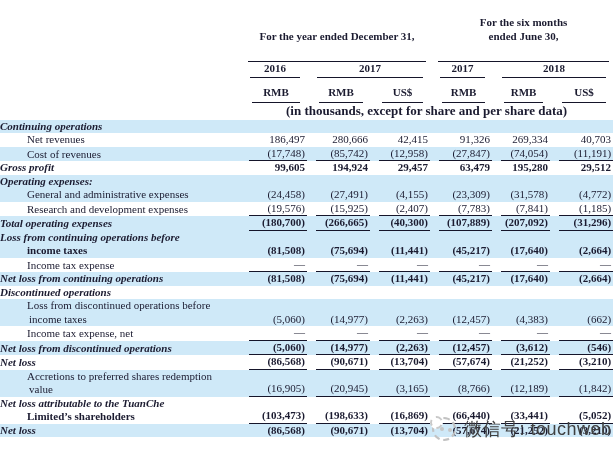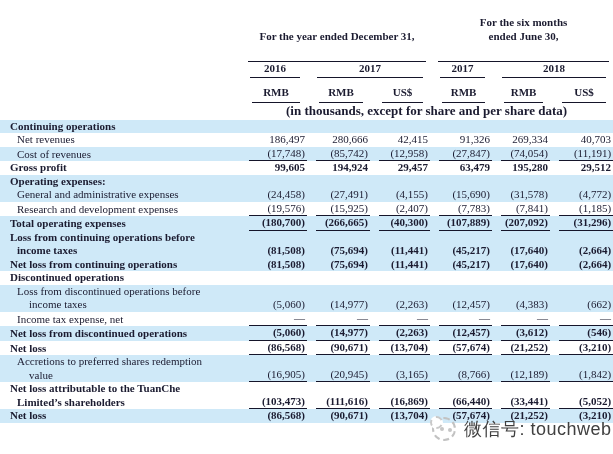--- a/index.html
+++ b/index.html
@@ -14,22 +14,22 @@
   .hline { border-bottom: 1px solid #15152a; }
   .spanner { margin: 16px 4px 0 8px; padding-bottom: 18px; }
   .yr   { margin: 0 7px 8px 10px; padding-bottom: 1px; }
   .cur  { margin: 0 7px 0 12px; padding-bottom: 3px; }
   .note { text-align: center; font-weight: bold; font-size: 13px; padding: 1px 0 2px 0; }
 
   
   tr.shaded { background: #cfe9f8; }
   tr.bold { font-weight: bold; }
   td.lbl { text-align: left; }
-  .ind0 { padding-left: 10px; }
-  .ind1 { padding-left: 17px; }
+  .ind0 { padding-left: 0; font-style: italic; }
+  .ind1 { padding-left: 27px; }
   .ind2 { padding-left: 29px; }
   td.num { text-align: right; }
   .nw { margin-left: 9px; padding-right: 2px; min-height: 13.5px; }
   tr.rule .nw { border-bottom: 1px solid #15152a; font-family: Liberation Serif, serif; }
 
   
   .wm { position: absolute; left: 432px; top: 417px; display: flex; align-items: center;
         color: #404040; font-family: "Liberation Sans", sans-serif; }
   .wm-logo { width: 24px; height: 24px; border: 2px dashed #c2c2c2; border-radius: 50%;
              position: relative; margin-right: 8px; }
@@ -229,21 +229,21 @@
         <td class="num">
           <div class="nw">(24,458)</div>
         </td>
         <td class="num">
           <div class="nw">(27,491)</div>
         </td>
         <td class="num">
           <div class="nw">(4,155)</div>
         </td>
         <td class="num">
-          <div class="nw">(15,690)</div>
+          <div class="nw">(23,309)</div>
         </td>
         <td class="num">
           <div class="nw">(31,578)</div>
         </td>
         <td class="num">
           <div class="nw">(4,772)</div>
         </td>
       </tr>
       <tr class="rule">
         <td class="lbl">
@@ -308,20 +308,43 @@
         <td class="num">
           <div class="nw">(45,217)</div>
         </td>
         <td class="num">
           <div class="nw">(17,640)</div>
         </td>
         <td class="num">
           <div class="nw">(2,664)</div>
         </td>
       </tr>
+      <tr class="rule">
+        <td class="lbl">
+          <div class="ind1">Income tax expense</div>
+        </td>
+        <td class="num">
+          <div class="nw">—</div>
+        </td>
+        <td class="num">
+          <div class="nw">—</div>
+        </td>
+        <td class="num">
+          <div class="nw">—</div>
+        </td>
+        <td class="num">
+          <div class="nw">—</div>
+        </td>
+        <td class="num">
+          <div class="nw">—</div>
+        </td>
+        <td class="num">
+          <div class="nw">—</div>
+        </td>
+      </tr>
       <tr class="bold shaded ">
         <td class="lbl">
           <div class="ind0">Net loss from continuing operations</div>
         </td>
         <td class="num">
           <div class="nw">(81,508)</div>
         </td>
         <td class="num">
           <div class="nw">(75,694)</div>
         </td>
@@ -480,21 +503,21 @@
       </tr>
       <tr class="bold rule">
         <td class="lbl">
           <div class="ind0">Net loss attributable to the TuanChe</div>
           <div class="ind1">Limited’s shareholders</div>
         </td>
         <td class="num">
           <div class="nw">(103,473)</div>
         </td>
         <td class="num">
-          <div class="nw">(111,616)</div>
+          <div class="nw">(198,633)</div>
         </td>
         <td class="num">
           <div class="nw">(16,869)</div>
         </td>
         <td class="num">
           <div class="nw">(66,440)</div>
         </td>
         <td class="num">
           <div class="nw">(33,441)</div>
         </td>

